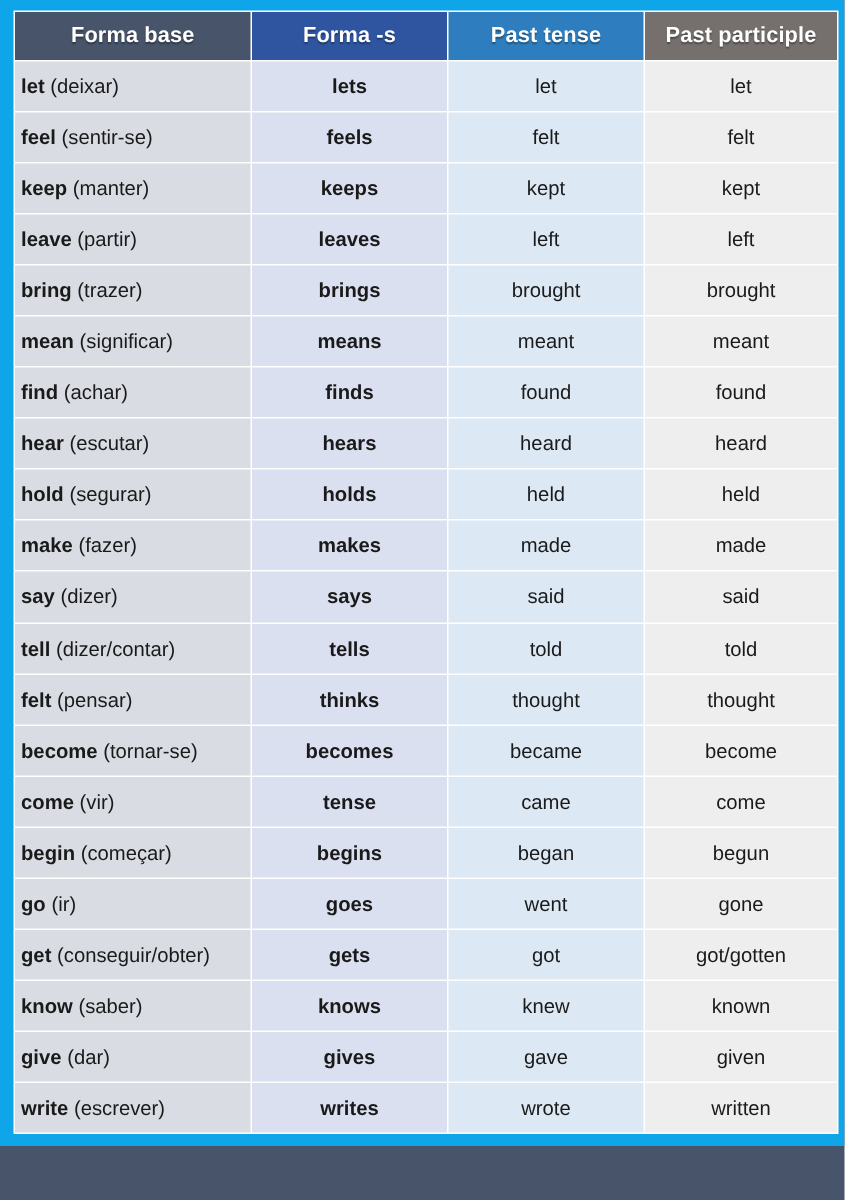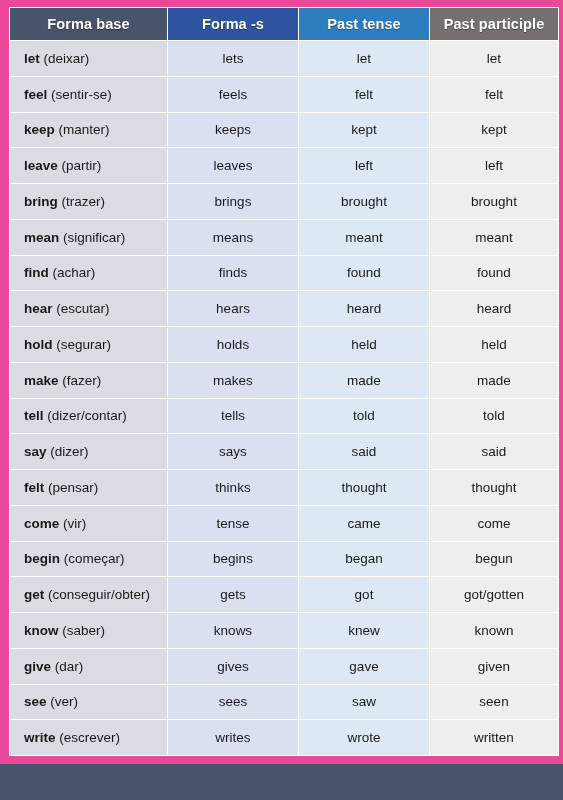--- a/index.html
+++ b/index.html
@@ -11,21 +11,21 @@
     height: 800px;
     background: #475469;
     font-family: "Liberation Sans", sans-serif;
     overflow: hidden;
   }
   #verb-table-frame {
     box-sizing: border-box;
     width: 563px;
     height: 764px;
     padding: 7px 9px 8px 9px;
-    background: #ec4899;
+    background: #0ea5e9;
   }
   table.verb-table {
     border-collapse: separate;
     border-spacing: 1px;
     width: 100%;
     height: 100%;
     table-layout: fixed;
     background: #ffffff;
   }
   col.c1 { width: 157px; }
@@ -52,25 +52,26 @@
   tbody td {
     height: 30px;
     padding: 0;
     font-size: 13.5px;
     color: #1a1a1a;
     vertical-align: middle;
   }
   tbody td.col-base {
     background: #d9dce3;
     text-align: left;
-    padding-left: 14px;
+    padding-left: 4px;
   }
   tbody td.col-s {
     background: #dbe0f0;
     text-align: center;
+    font-weight: bold;
   }
   tbody td.col-past {
     background: #dce8f4;
     text-align: center;
   }
   tbody td.col-pp {
     background: #eeeeee;
     text-align: center;
   }
   .base-verb {
@@ -154,74 +155,80 @@
           <td class="col-past">held</td>
           <td class="col-pp">held</td>
         </tr>
         <tr>
           <td class="col-base"><span class="base-verb">make</span> <span class="base-gloss">(fazer)</span></td>
           <td class="col-s">makes</td>
           <td class="col-past">made</td>
           <td class="col-pp">made</td>
         </tr>
         <tr>
+          <td class="col-base"><span class="base-verb">say</span> <span class="base-gloss">(dizer)</span></td>
+          <td class="col-s">says</td>
+          <td class="col-past">said</td>
+          <td class="col-pp">said</td>
+        </tr>
+        <tr>
           <td class="col-base"><span class="base-verb">tell</span> <span class="base-gloss">(dizer/contar)</span></td>
           <td class="col-s">tells</td>
           <td class="col-past">told</td>
           <td class="col-pp">told</td>
         </tr>
         <tr>
-          <td class="col-base"><span class="base-verb">say</span> <span class="base-gloss">(dizer)</span></td>
-          <td class="col-s">says</td>
-          <td class="col-past">said</td>
-          <td class="col-pp">said</td>
-        </tr>
-        <tr>
           <td class="col-base"><span class="base-verb">felt</span> <span class="base-gloss">(pensar)</span></td>
           <td class="col-s">thinks</td>
           <td class="col-past">thought</td>
           <td class="col-pp">thought</td>
         </tr>
         <tr>
+          <td class="col-base"><span class="base-verb">become</span> <span class="base-gloss">(tornar-se)</span></td>
+          <td class="col-s">becomes</td>
+          <td class="col-past">became</td>
+          <td class="col-pp">become</td>
+        </tr>
+        <tr>
           <td class="col-base"><span class="base-verb">come</span> <span class="base-gloss">(vir)</span></td>
           <td class="col-s">tense</td>
           <td class="col-past">came</td>
           <td class="col-pp">come</td>
         </tr>
         <tr>
           <td class="col-base"><span class="base-verb">begin</span> <span class="base-gloss">(começar)</span></td>
           <td class="col-s">begins</td>
           <td class="col-past">began</td>
           <td class="col-pp">begun</td>
         </tr>
         <tr>
+          <td class="col-base"><span class="base-verb">go</span> <span class="base-gloss">(ir)</span></td>
+          <td class="col-s">goes</td>
+          <td class="col-past">went</td>
+          <td class="col-pp">gone</td>
+        </tr>
+        <tr>
           <td class="col-base"><span class="base-verb">get</span> <span class="base-gloss">(conseguir/obter)</span></td>
           <td class="col-s">gets</td>
           <td class="col-past">got</td>
           <td class="col-pp">got/gotten</td>
         </tr>
         <tr>
           <td class="col-base"><span class="base-verb">know</span> <span class="base-gloss">(saber)</span></td>
           <td class="col-s">knows</td>
           <td class="col-past">knew</td>
           <td class="col-pp">known</td>
         </tr>
         <tr>
           <td class="col-base"><span class="base-verb">give</span> <span class="base-gloss">(dar)</span></td>
           <td class="col-s">gives</td>
           <td class="col-past">gave</td>
           <td class="col-pp">given</td>
         </tr>
         <tr>
-          <td class="col-base"><span class="base-verb">see</span> <span class="base-gloss">(ver)</span></td>
-          <td class="col-s">sees</td>
-          <td class="col-past">saw</td>
-          <td class="col-pp">seen</td>
-        </tr>
-        <tr>
           <td class="col-base"><span class="base-verb">write</span> <span class="base-gloss">(escrever)</span></td>
           <td class="col-s">writes</td>
           <td class="col-past">wrote</td>
           <td class="col-pp">written</td>
         </tr>
       </tbody>
   </table>
 </div>
 
 </body></html>

